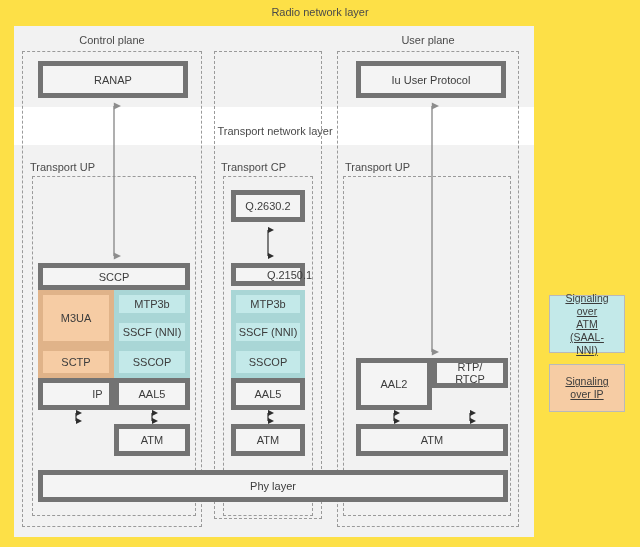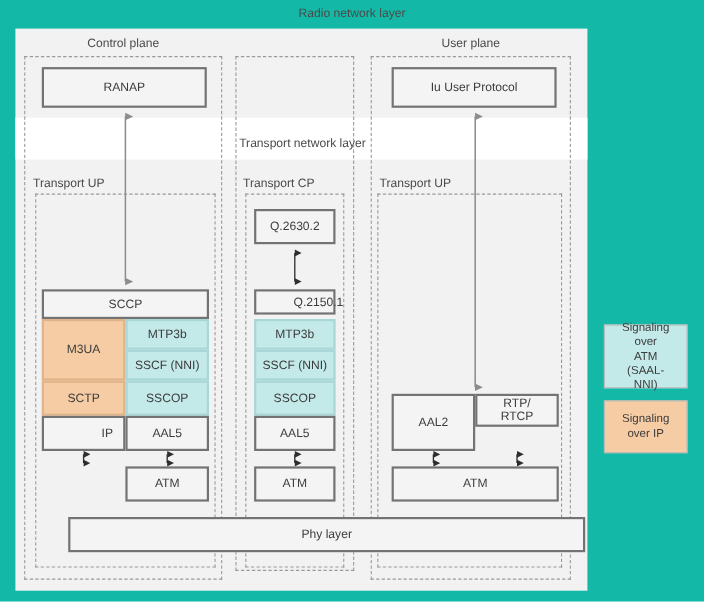--- a/index.html
+++ b/index.html
@@ -4,21 +4,21 @@
 <style>
   html, body {
     margin: 0;
     padding: 0;
     background: #ffffff;
   }
   #canvas {
     position: relative;
     width: 640px;
     height: 547px;
-    background: #14b8a6;
+    background: #fde047;
     font-family: "Liberation Sans", sans-serif;
     color: #3a3a3a;
     overflow: hidden;
   }
 
   
   .abs { position: absolute; box-sizing: border-box; }
 
   
   .band {
@@ -42,21 +42,21 @@
   }
 
   
   .dashed {
     border: 1px dashed #9a9a9a;
     background: transparent;
   }
 
   
   .pbox {
-    border: 2px solid #737373;
+    border: 5px solid #737373;
     background: #f4f4f4;
     font-size: 11px;
     color: #3c3c3c;
     display: flex;
     align-items: center;
     justify-content: center;
     text-align: center;
     line-height: 12px;
     box-sizing: border-box;
   }
@@ -68,20 +68,21 @@
     border: 1px solid #b9b9b9;
     font-size: 10.5px;
     color: #3c3c3c;
     display: flex;
     align-items: center;
     justify-content: center;
     text-align: center;
     line-height: 13px;
     box-sizing: border-box;
     padding: 18px;
+    text-decoration: underline;
   }
   .legend-box.cyan   { background: #c3e9e9; }
   .legend-box.orange { background: #f6cca4; }
 
   
   #arrows {
     position: absolute;
     left: 0; top: 0;
     width: 640px; height: 547px;
     pointer-events: none;
@@ -142,21 +143,21 @@
   <div class="abs pbox" style="left:231px; top:378px; width:74px; height:32px;">AAL5</div>
   <div class="abs pbox" style="left:231px; top:424px; width:74px; height:32px;">ATM</div>
 
   <div class="abs pbox" style="left:356px; top:358px; width:76px; height:52px;">AAL2</div>
   <div class="abs pbox" style="left:432px; top:358px; width:76px; height:30px; flex-direction:column;">
     <span>RTP/</span>
     <span>RTCP</span>
   </div>
   <div class="abs pbox" style="left:356px; top:424px; width:152px; height:32px;">ATM</div>
 
-  <div class="abs pbox" style="left:38px; top:470px; width:470px; height:32px;margin-left:24px;">Phy layer</div>
+  <div class="abs pbox" style="left:38px; top:470px; width:470px; height:32px;">Phy layer</div>
 
   <div class="abs legend-box cyan" style="left:549px; top:295px; width:76px; height:58px; flex-direction:column;">
     <span>Signaling</span>
     <span>over ATM</span>
     <span>(SAAL-NNI)</span>
   </div>
 
   <div class="abs legend-box orange" style="left:549px; top:364px; width:76px; height:48px; flex-direction:column;">
     <span>Signaling</span>
     <span>over IP</span>

